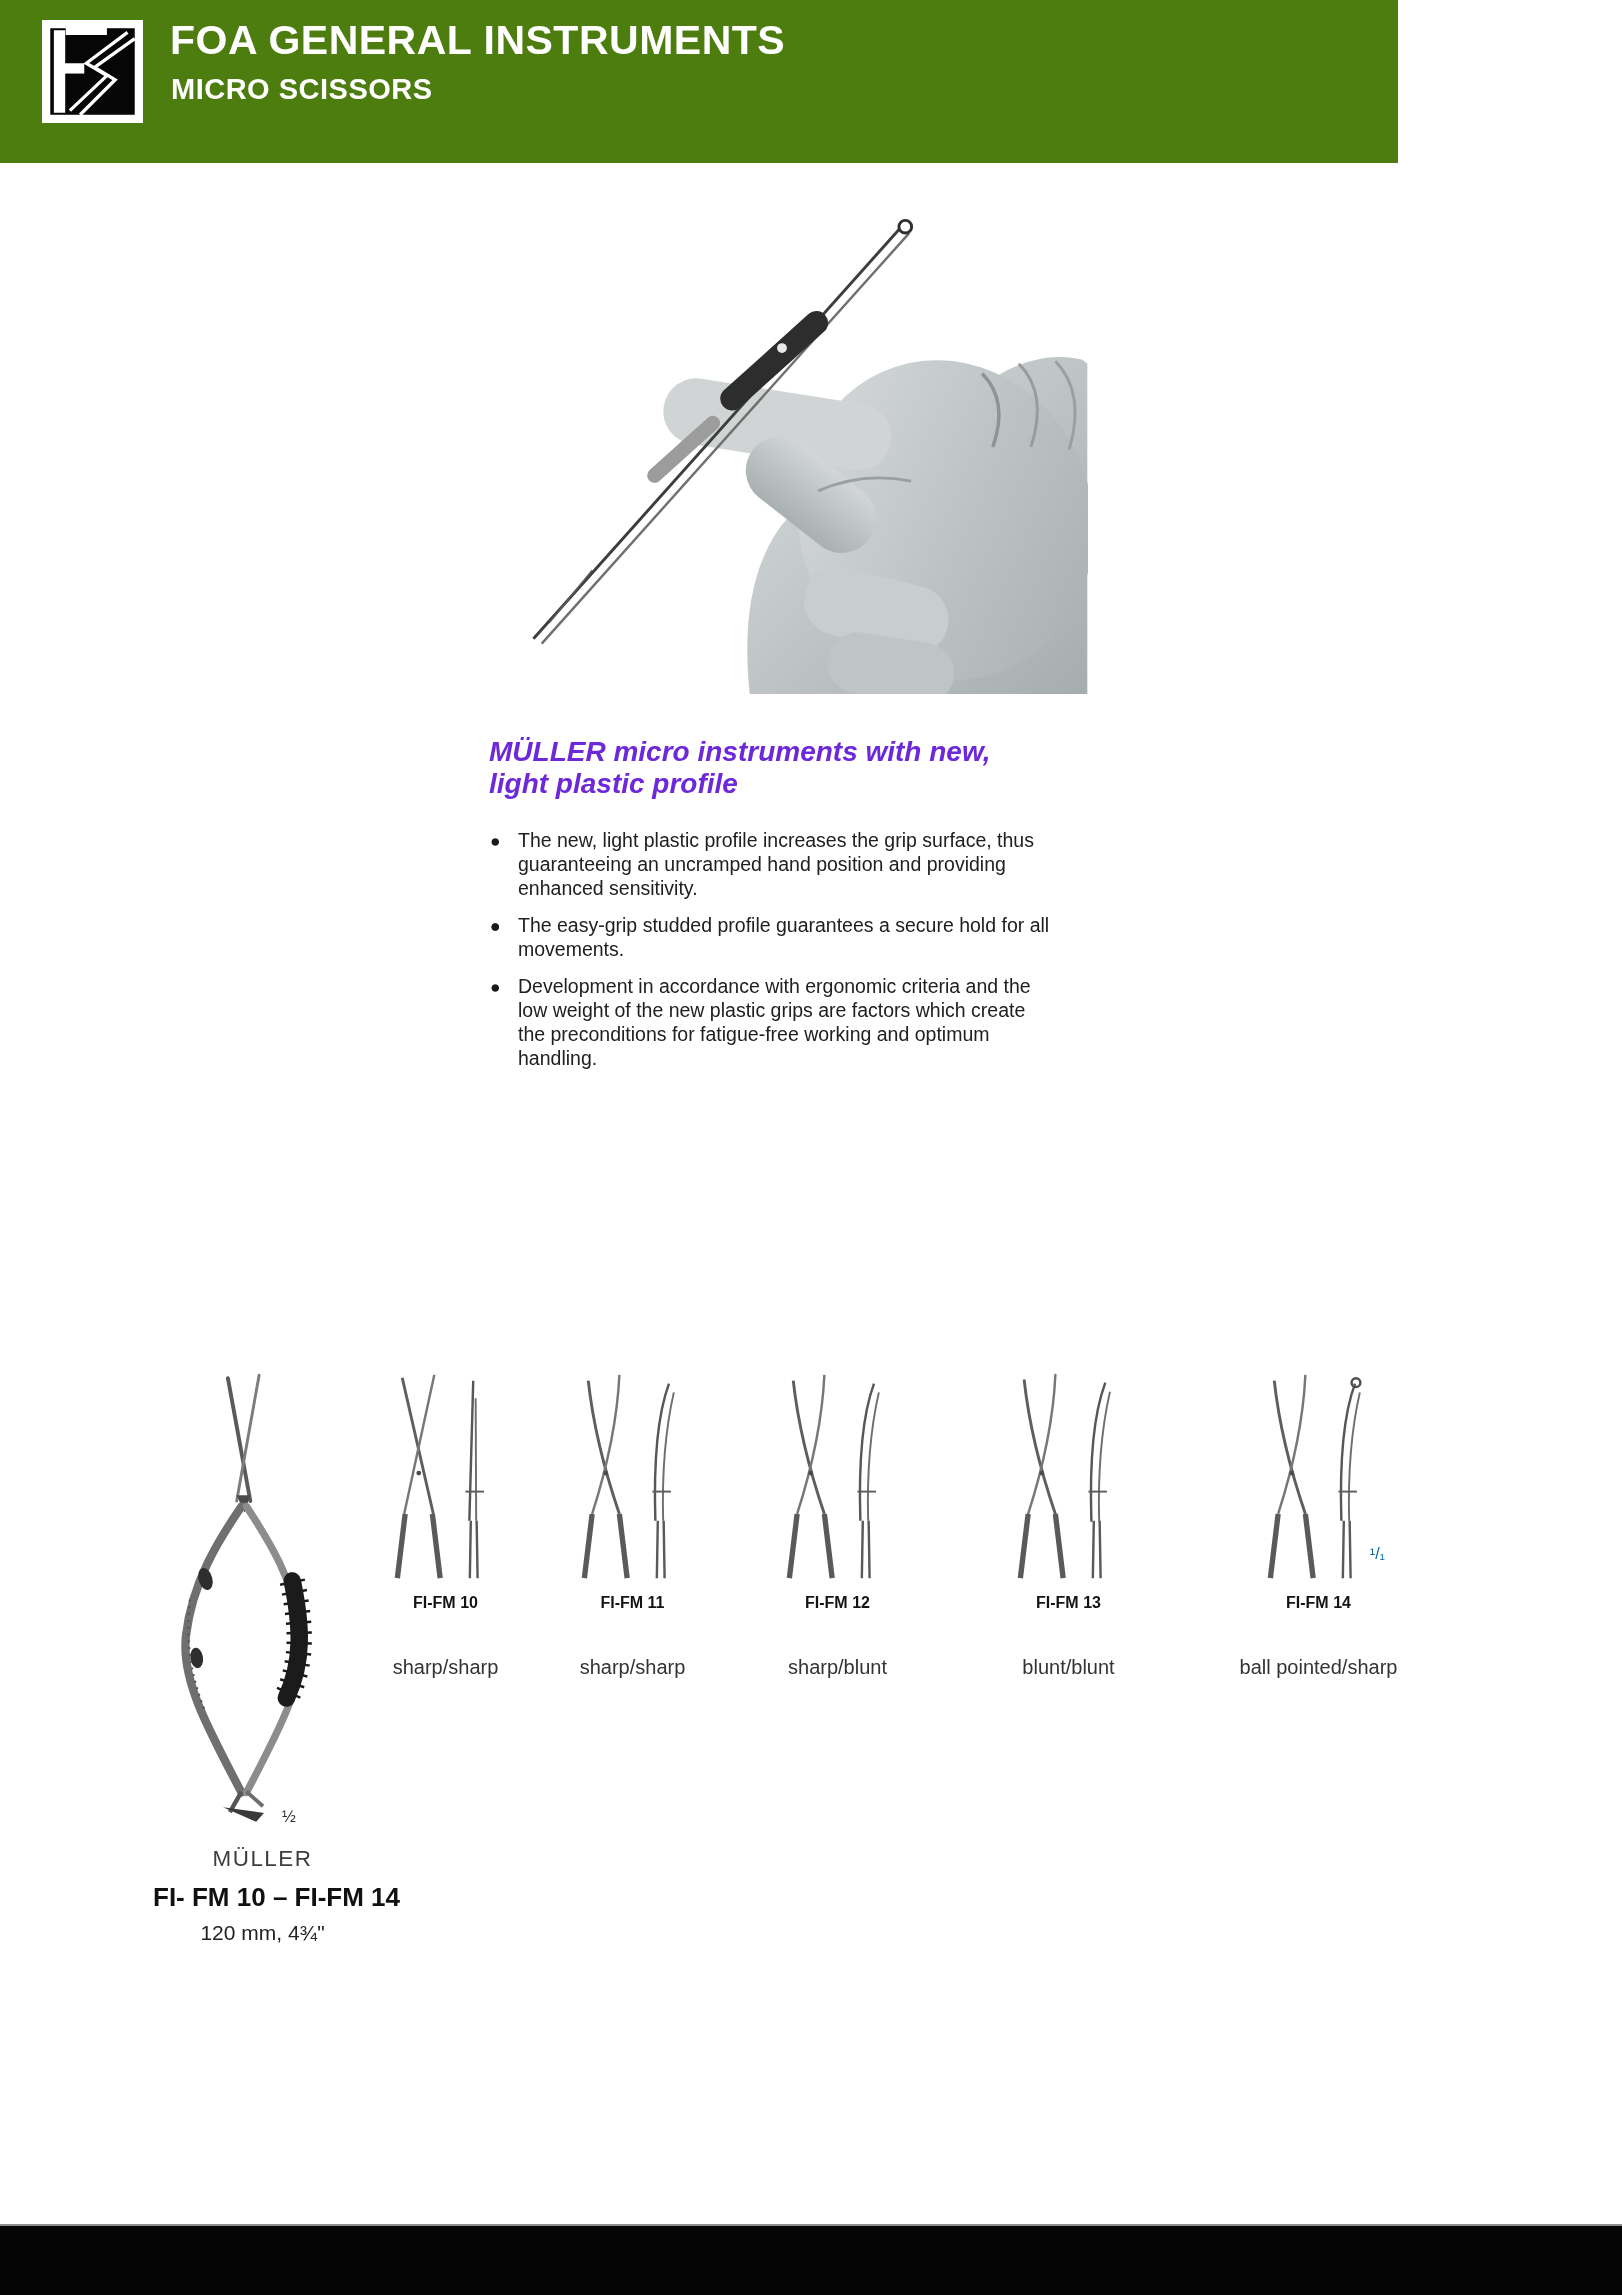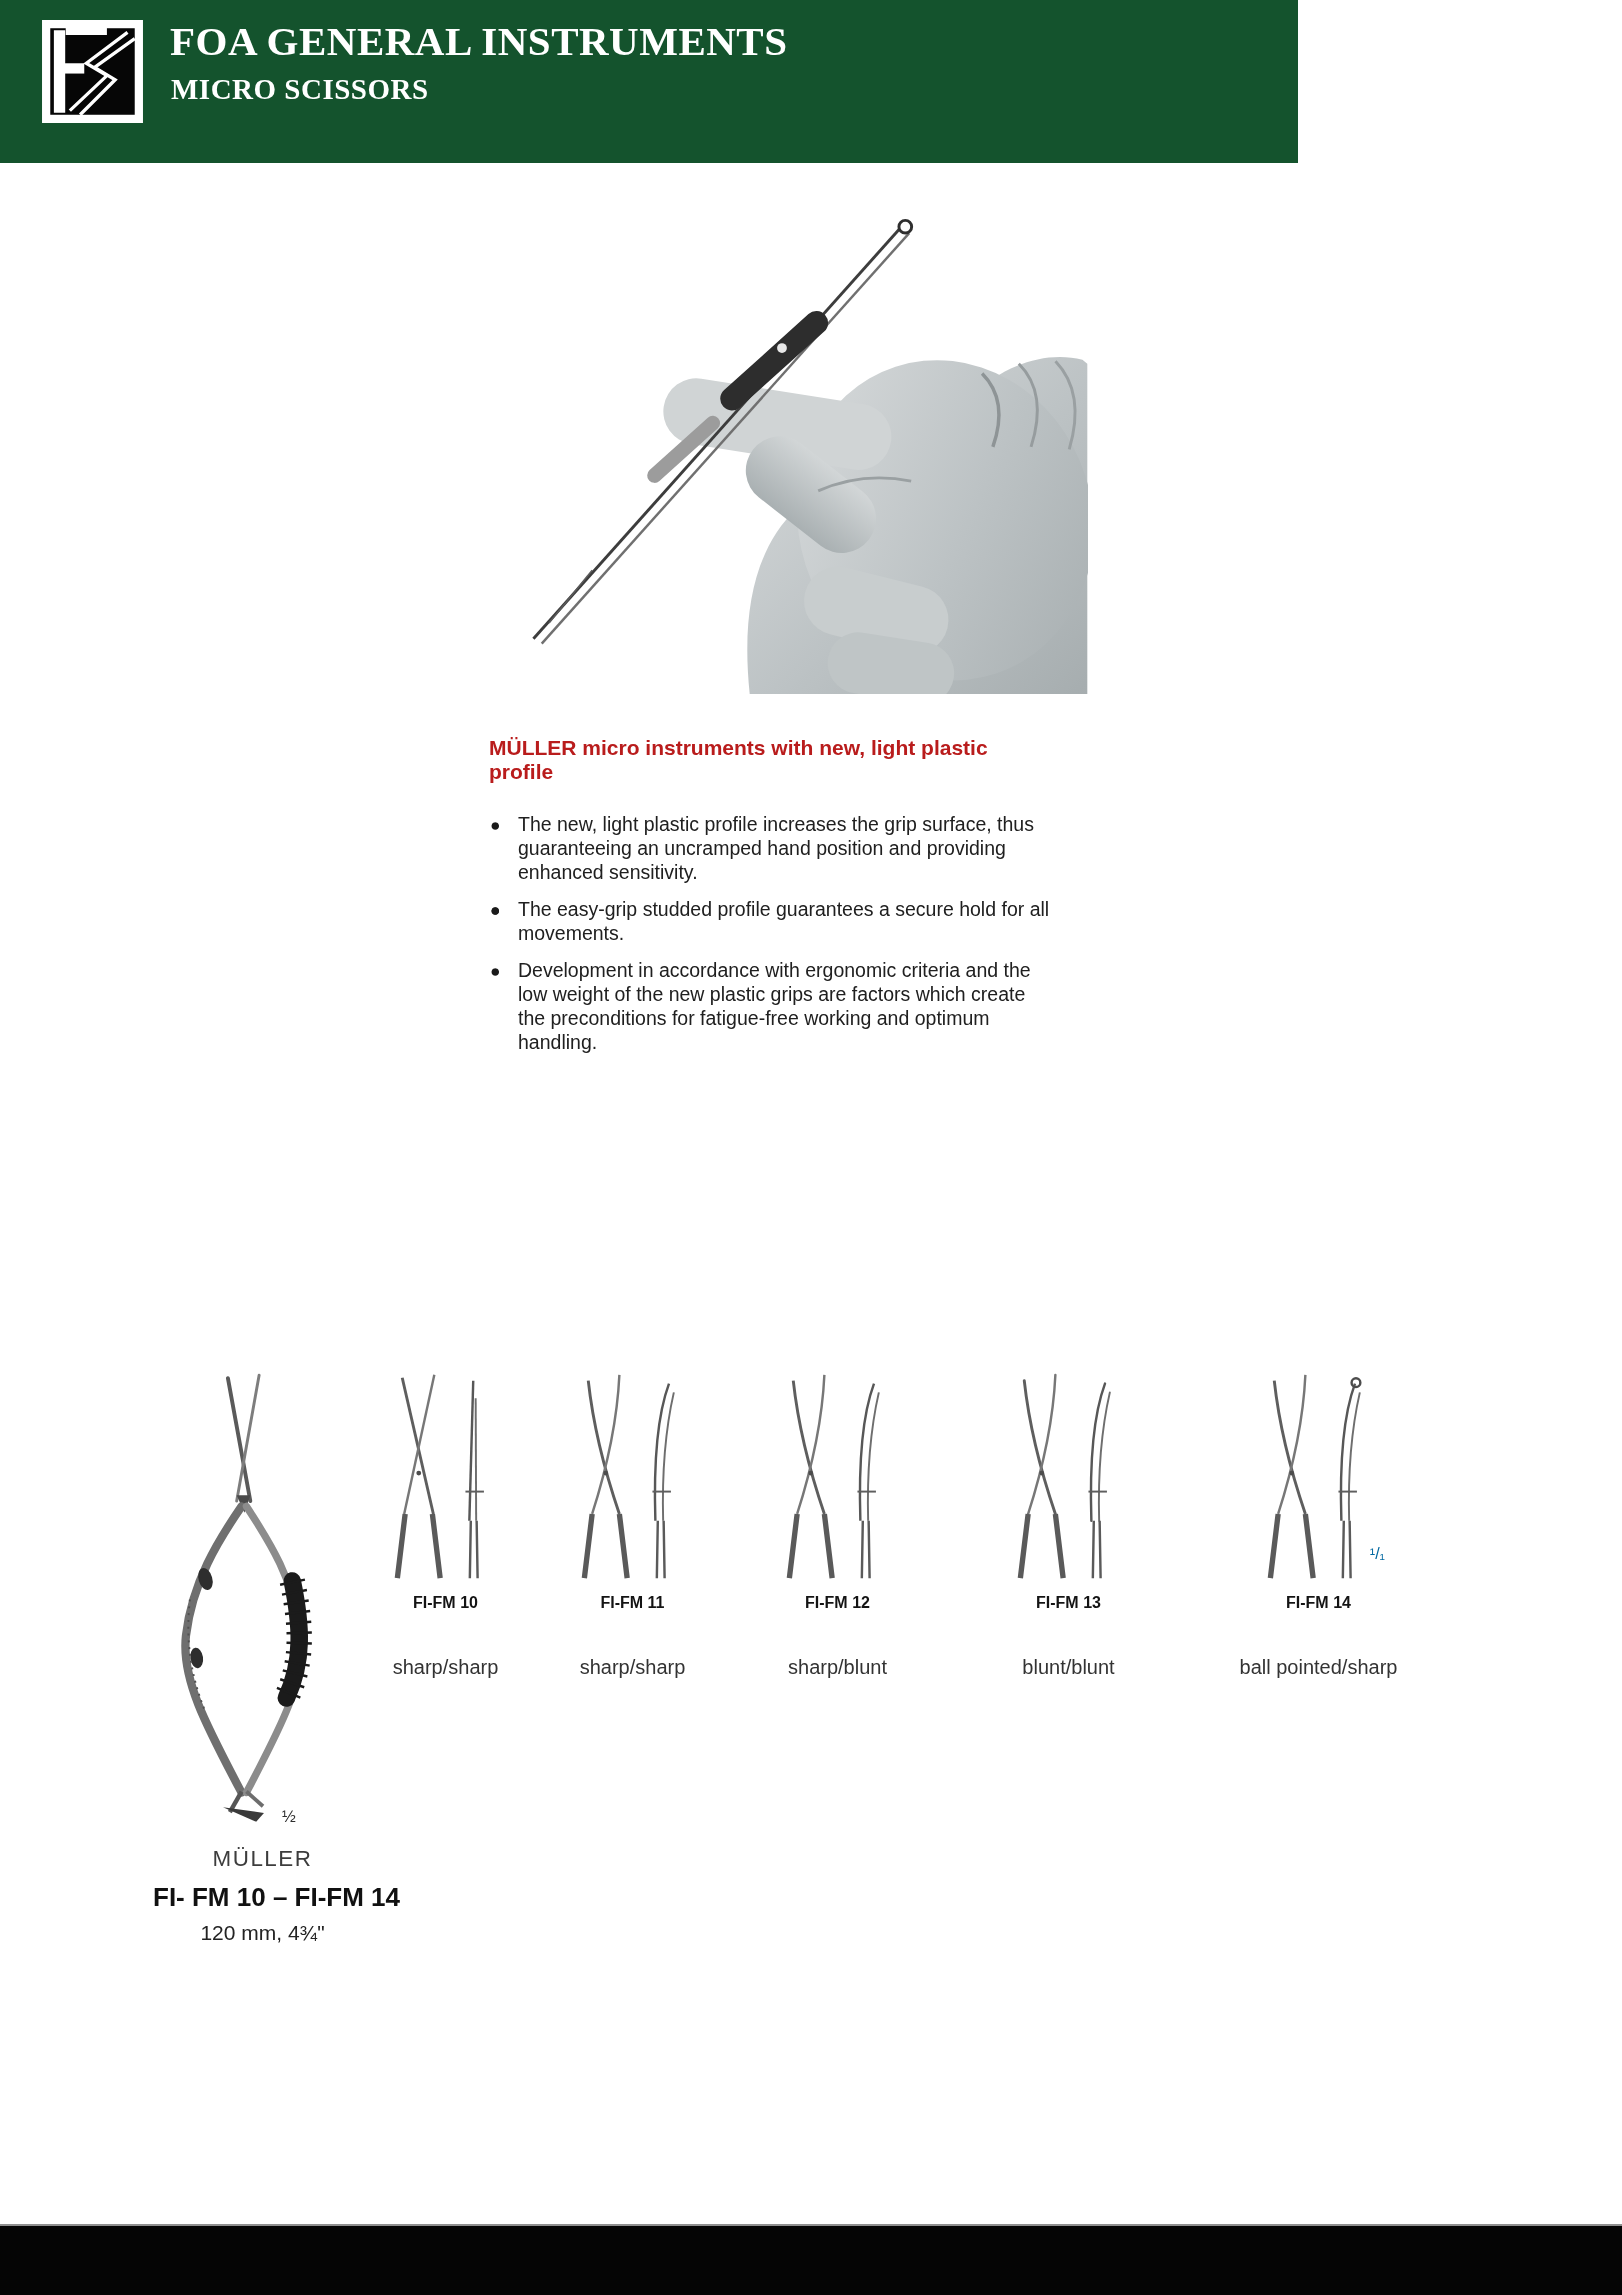--- a/index.html
+++ b/index.html
@@ -1,31 +1,31 @@
 <!DOCTYPE html>
 <html style="font-size:7.8px"><head>
 <meta charset="utf-8">
 <style>
   html,body{margin:0;padding:0;}
   body{
     width:1622px;height:2295px;background:#ffffff;position:relative;
     font-family:"Liberation Sans",sans-serif;color:#1c1c1c;overflow:hidden;
   }
   
-  .header{position:absolute;left:0;top:0;width:1298px;height:163px;background:#14532d;font-family:Liberation Serif, serif;}
+  .header{position:absolute;left:0;top:0;width:1398px;height:163px;background:#4d7c0f;}
   .logo{position:absolute;left:41px;top:18.5px;width:103px;height:105px;}
   .brand{position:absolute;left:170px;top:16.5px;color:#fff;font-weight:bold;
          font-size:41px;letter-spacing:0.5px;white-space:nowrap;}
   .section-title{position:absolute;left:171px;top:73px;color:#fff;font-weight:bold;
          font-size:29px;letter-spacing:0.5px;white-space:nowrap;}
   
   .photo{position:absolute;left:475px;top:168px;width:613px;height:526px;}
   
   .intro{position:absolute;left:489px;top:736px;width:565px;}
-  .intro-heading{font-size:21px;font-weight:bold;margin:0 0 28px 0;color:#b91c1c;}
+  .intro-heading{font-size:28px;font-weight:bold;margin:0 0 28px 0;color:#6d28d9;font-style:italic;}
   .bullets{list-style:none;margin:0;padding:0;}
   .bullets li{position:relative;padding-left:29px;font-size:19.5px;line-height:24px;
               margin-top:13px;color:#202020;}
   .bullets li .dot{position:absolute;left:1px;top:0.5px;font-size:17.5px;color:#1a1a1a;}
   
   .feature-art{position:absolute;left:146px;top:1370px;width:195px;height:458px;}
   .feature-scale{position:absolute;left:282px;top:1807px;font-size:16.5px;color:#2e2e2e;}
   .feature-caption{position:absolute;left:153px;top:1846px;width:219px;text-align:center;}
   .f-name{font-size:22.4px;color:#3d3d3d;letter-spacing:1.5px;margin-bottom:9.7px;}
   .f-range{font-size:26px;font-weight:bold;color:#111;margin-bottom:8.8px;white-space:nowrap;}

